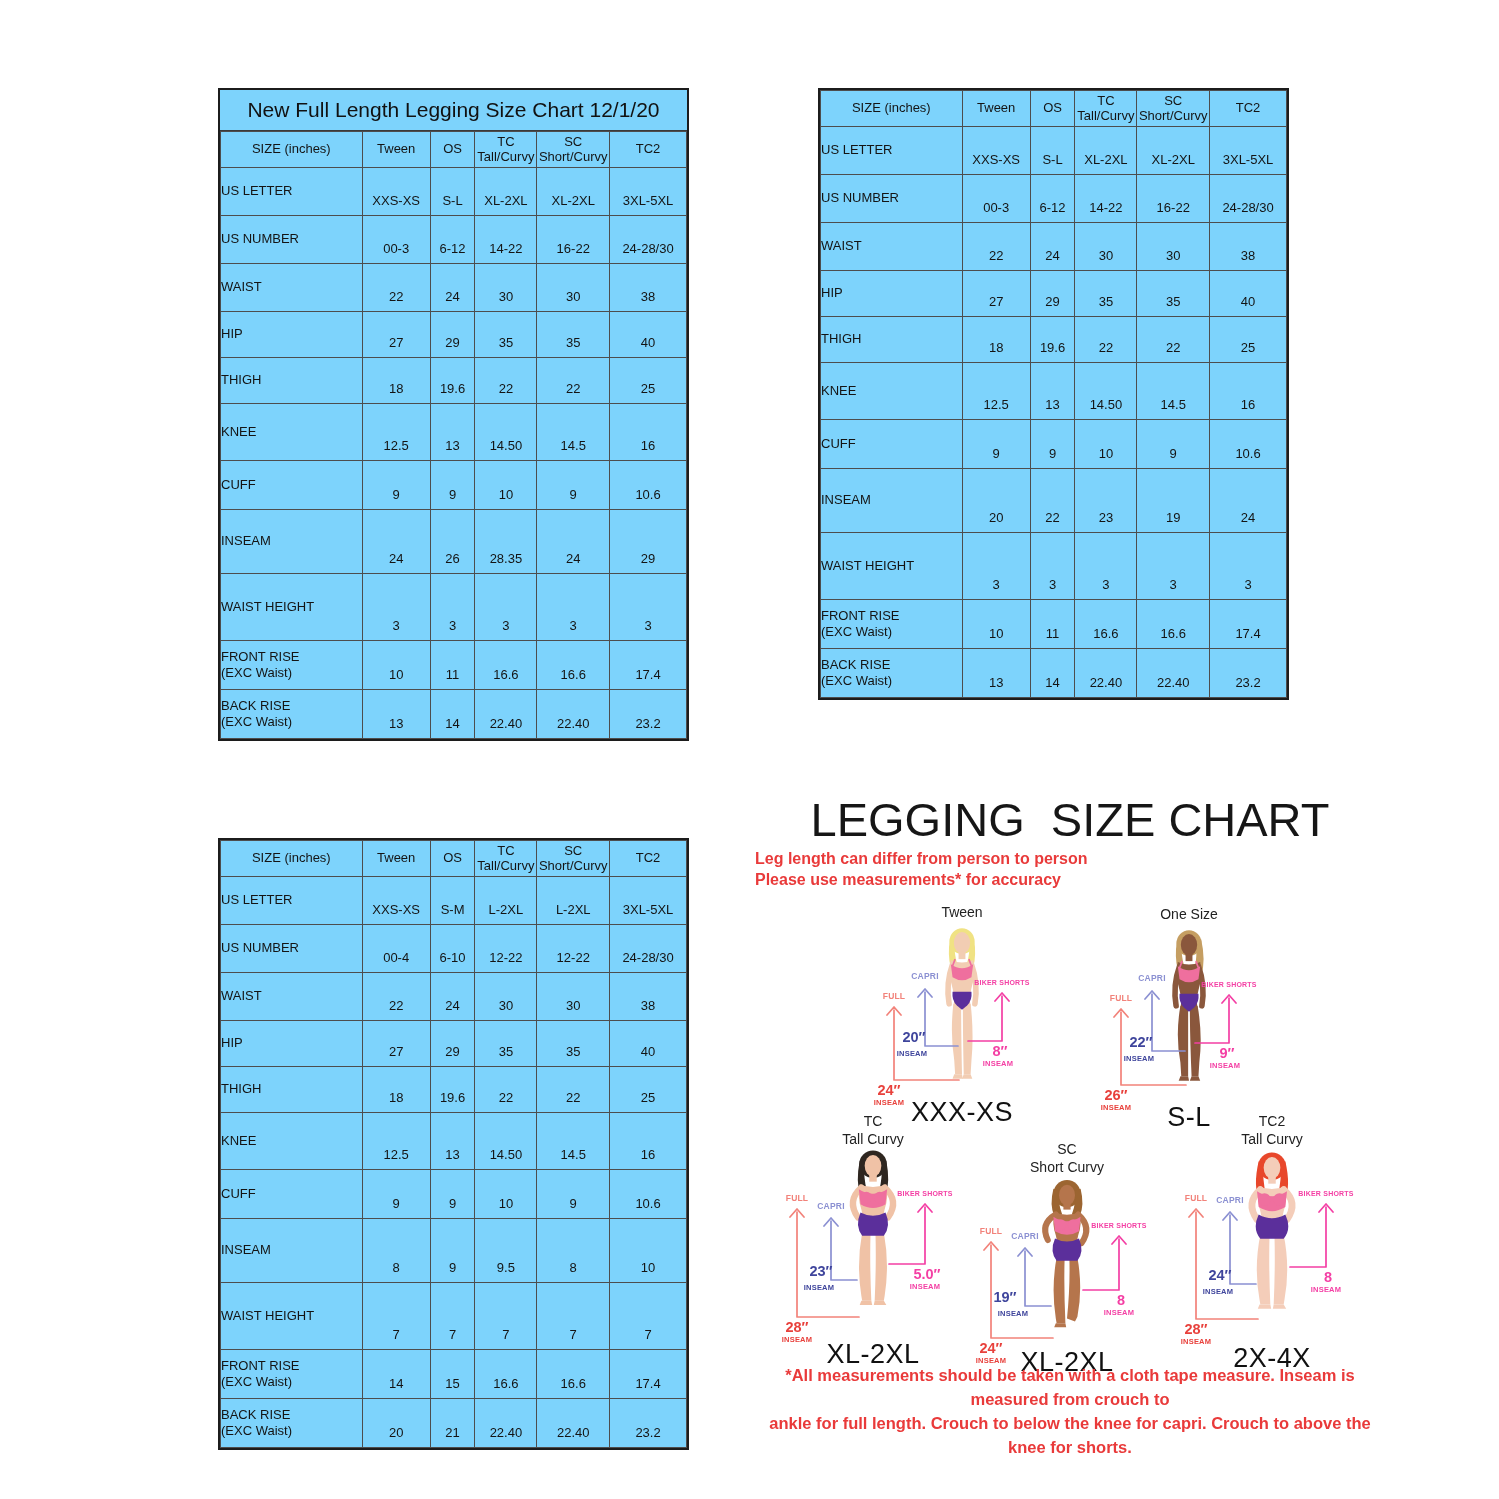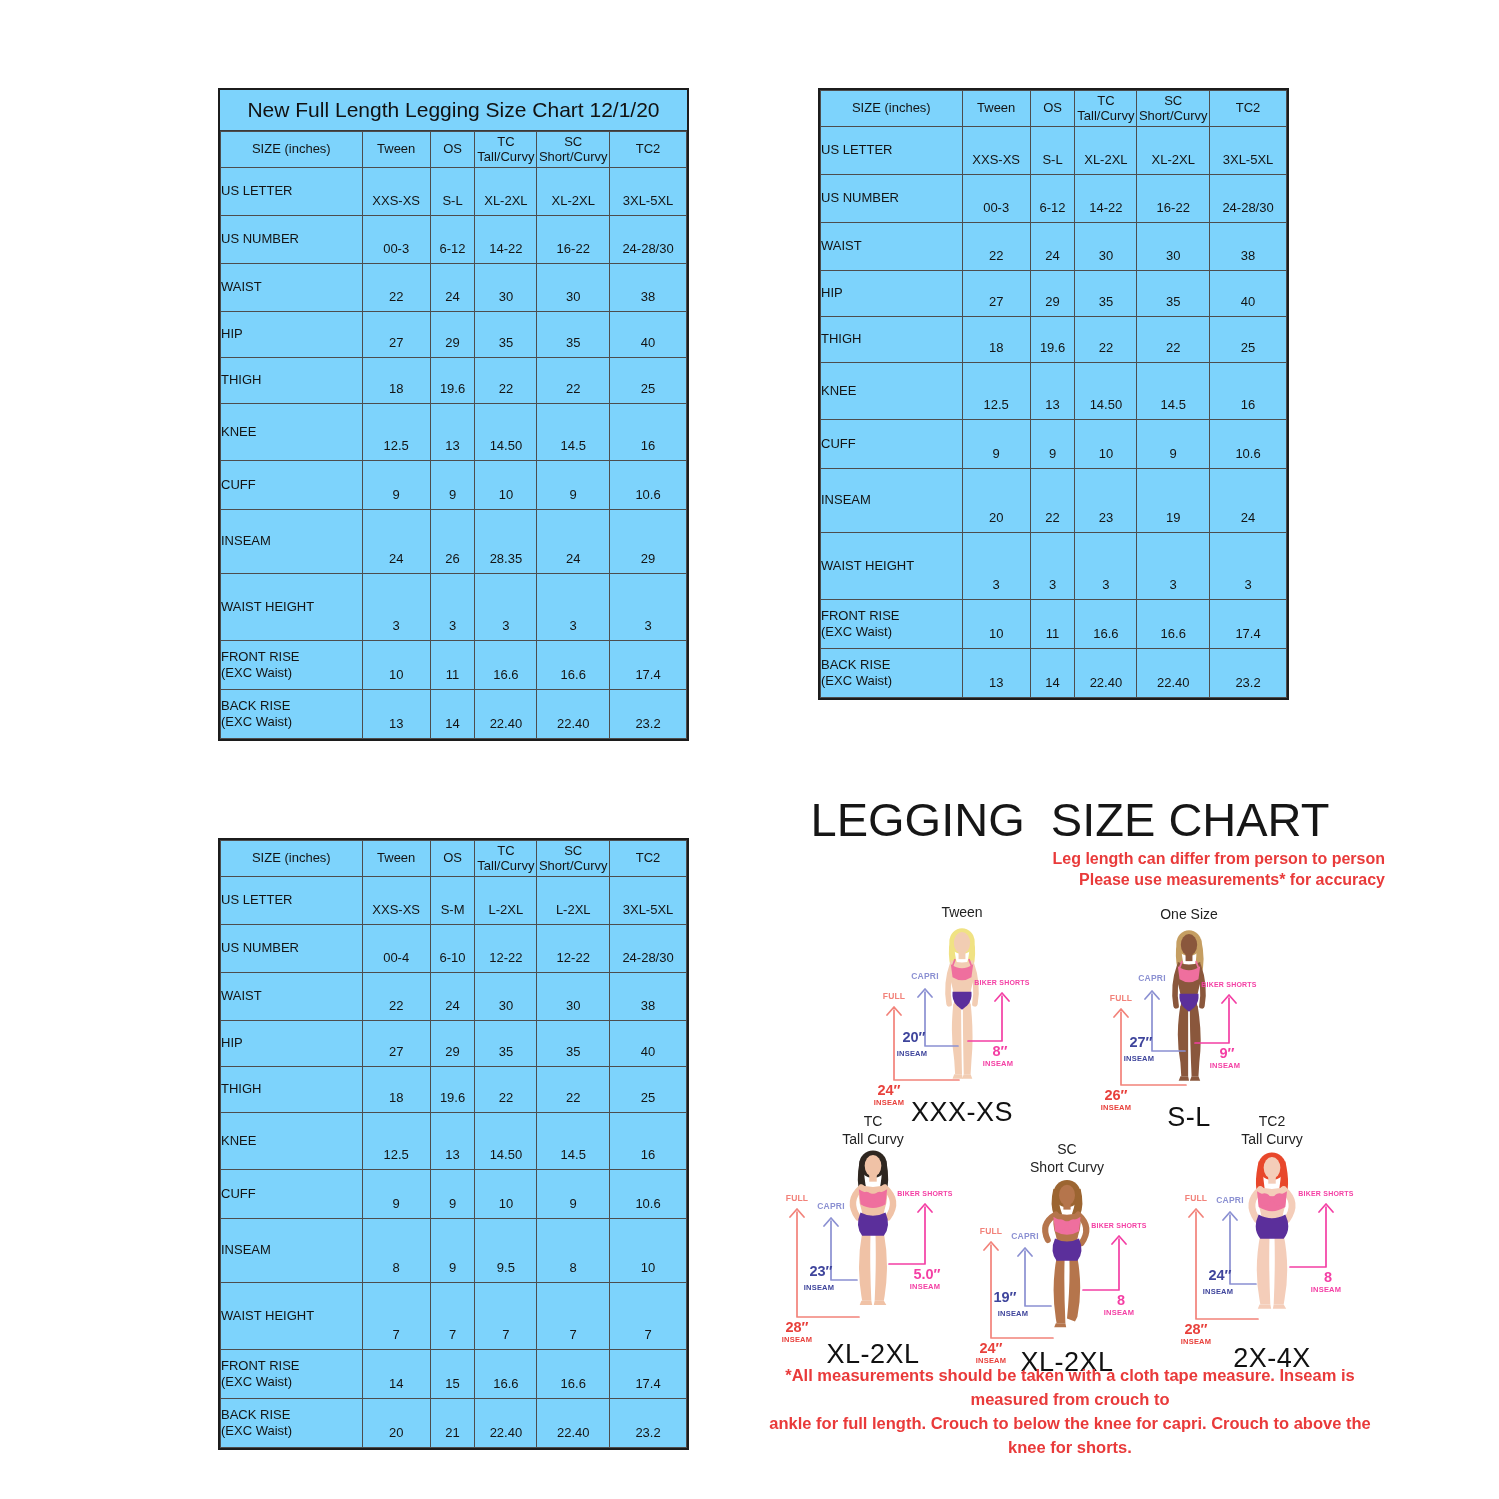--- a/index.html
+++ b/index.html
@@ -27,21 +27,21 @@
   .grid tr.r6 td{height:40px}.grid tr.r7 td{height:55px}.grid tr.r8 td{height:58px}
   .grid tr.r9 td{height:40px}.grid tr.r10 td{height:40px}
 
   
   #infographic{position:absolute;left:755px;top:795px;width:630px;height:665px;}
   .ig-title{
     text-align:center;font-size:47px;color:#161616;white-space:pre;
     letter-spacing:0px;line-height:1.05;
   }
   .ig-sub{
-    text-align:right;color:var(--cred);font-size:16px;font-weight:bold;line-height:1.32;margin-top:4px;
+    text-align:left;color:var(--cred);font-size:16px;font-weight:bold;line-height:1.32;margin-top:4px;
   }
   .ig-foot{
     position:absolute;left:8px;bottom:0px;width:614px;text-align:center;
     color:var(--cred);font-size:16.5px;font-weight:bold;line-height:1.45;
   }
 
   .fig-card{position:absolute;}
   .fig-top-label{position:absolute;top:0;left:0;width:100%;text-align:center;
     font-size:14px;color:#222;line-height:1.3;}
   .fig-top-label span{display:block;}
@@ -474,21 +474,21 @@
     <svg class="fig-arrows" width="200" height="228" viewBox="0 0 200 228">
       <path class="st-full" d="M25,112 L32,104 L39,112 M32,107 L32,180 L97,180"></path>
       <path class="st-capri" d="M56,94 L63,86 L70,94 M63,89 L63,146 L96,146"></path>
       <path class="st-biker" d="M133,98 L140,90 L147,98 M140,93 L140,138 L106,138"></path>
     </svg>
     <span class="al full" style="left:10px;top:88px;width:44px">FULL</span>
     <span class="al capri" style="left:41px;top:68px;width:44px">CAPRI</span>
     <span class="al biker" style="left:104px;top:76px;width:72px">BIKER SHORTS</span>
     <span class="num full" style="left:2px;top:182px;width:50px">26″</span>
     <span class="ins full" style="left:2px;top:198px;width:50px">INSEAM</span>
-    <span class="num capri" style="left:30px;top:129px;width:44px">27″</span>
+    <span class="num capri" style="left:30px;top:129px;width:44px">22″</span>
     <span class="ins capri" style="left:28px;top:149px;width:44px">INSEAM</span>
     <span class="num biker" style="left:116px;top:140px;width:44px">9″</span>
     <span class="ins biker" style="left:114px;top:156px;width:44px">INSEAM</span>
     <div class="fig-size-label">S-L</div>
   </div>
 
   <div class="fig-card curvy" style="left: 18px; top: 317px; width: 200px; height: 258px; --skin: #f0c2a6; --hair: #2e2620;">
     <div class="fig-top-label">
       <span>TC</span>
       <span>Tall Curvy</span>

